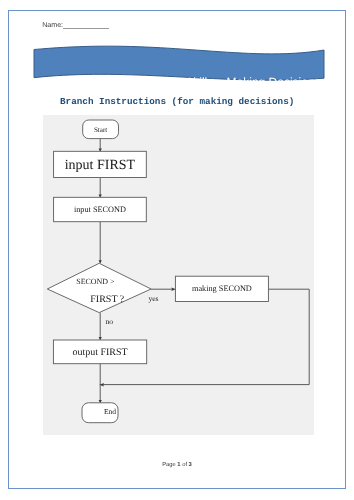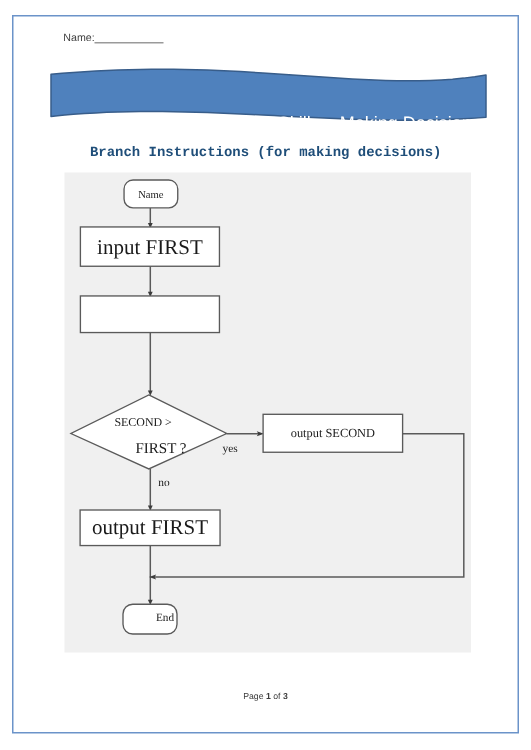--- a/index.html
+++ b/index.html
@@ -92,26 +92,27 @@
       <rect x="82.7" y="120" width="35.8" height="18.6" rx="6" ry="6"></rect>
       <rect x="53.6" y="151.3" width="92.7" height="26.2"></rect>
       <rect x="53.6" y="197.3" width="92.7" height="24.4"></rect>
       <path d="M 99.2 263.3 L 151.1 289 L 99.2 312.6 L 47.3 289 Z"></path>
       <rect x="175.4" y="276.2" width="93" height="25.3"></rect>
       <rect x="53.4" y="340" width="93.3" height="23.7"></rect>
       <rect x="82" y="402.8" width="36" height="19.9" rx="6.5" ry="6.5"></rect>
     </g>
   </svg>
 
-  <div class="fl-label" style="left:82.7px;top:125.8px;width:35.8px;font-size:7.1px;line-height:8px;">Name</div>
+  <div class="fl-label" style="left:82.7px;top:125.8px;width:35.8px;font-size:7.1px;line-height:8px;">Start</div>
   <div class="fl-label" style="left:53.6px;top:160.6px;width:92.7px;font-size:14px;line-height:9px;">input FIRST</div>
+  <div class="fl-label" style="left:53.6px;top:204.6px;width:92.7px;font-size:8.25px;line-height:9px;">input SECOND</div>
   <div class="fl-label" style="left:76.3px;top:277.6px;width:62px;text-align:left;font-size:7.95px;line-height:8px;">SECOND &gt;</div>
   <div class="fl-label" style="left:76.3px;top:296px;width:62px;text-align:center;font-size:10px;line-height:8px;">FIRST ?</div>
-  <div class="fl-label" style="left:175.4px;top:284px;width:93px;font-size:8.25px;line-height:9px;">output SECOND</div>
-  <div class="fl-label" style="left:53.4px;top:347.6px;width:93.3px;font-size:14px;line-height:9px;">output FIRST</div>
+  <div class="fl-label" style="left:175.4px;top:284px;width:93px;font-size:8.25px;line-height:9px;">making SECOND</div>
+  <div class="fl-label" style="left:53.4px;top:347.6px;width:93.3px;font-size:10px;line-height:9px;">output FIRST</div>
   <div class="fl-label" style="left:82px;top:408.3px;width:56px;font-size:7.5px;line-height:8px;">End</div>
   <div class="fl-label" style="left:148.4px;top:294.6px;width:14px;text-align:left;font-size:7.6px;line-height:7px;">yes</div>
   <div class="fl-label" style="left:105.5px;top:317.6px;width:12px;text-align:left;font-size:7.6px;line-height:7px;">no</div>
 
   <div id="footer">
     <span>Page </span><b>1</b><span> of </span><b>3</b>
   </div>
 
 </div>
 

